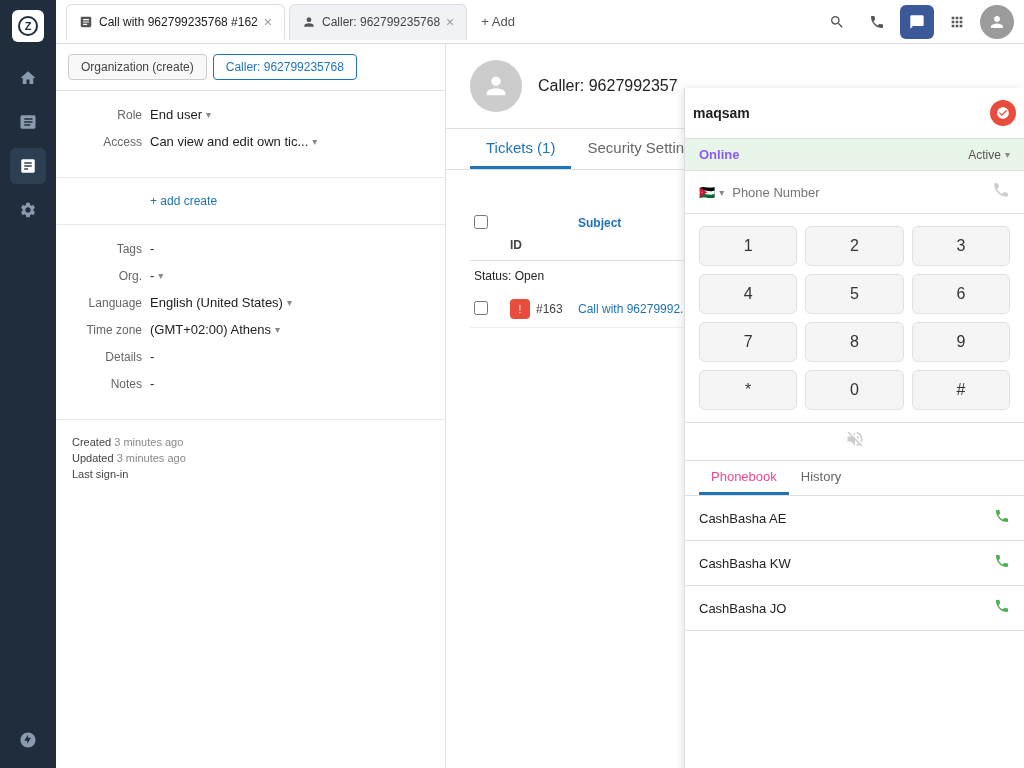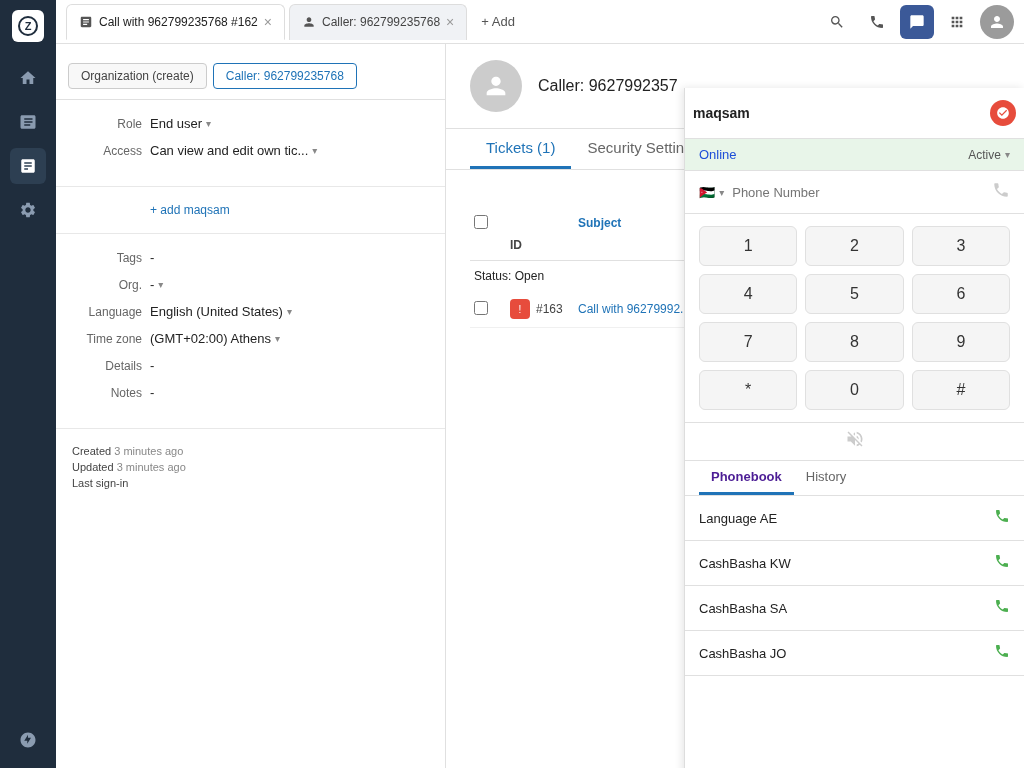--- a/index.html
+++ b/index.html
@@ -139,21 +139,20 @@
       border-bottom: 1px solid #e0e0e0;
     }
     .breadcrumb-tab {
       padding: 5px 12px;
       border-radius: 4px;
       border: 1px solid #ccc;
       background: #f8f8f8;
       font-size: 12px;
       cursor: pointer;
       color: #444;
-      margin-top: 9px;
     }
     .breadcrumb-tab.active {
       background: #fff;
       border-color: #1f73b7;
       color: #1f73b7;
     }
 
     
     .form-section {
       padding: 16px;
@@ -348,23 +347,23 @@
     
     .pb-status {
       display: flex;
       align-items: center;
       justify-content: space-between;
       padding: 8px 14px;
       background: #e8f5e9;
       border-bottom: 1px solid #e0e0e0;
     }
     .status-online {
-      color: #1d4ed8;
+      color: #8b5cf6;
       font-size: 13px;
-      font-weight: 400;
+      font-weight: 700;
     }
     .status-active {
       display: flex; align-items: center; gap: 4px;
       font-size: 12px;
       color: #555;
     }
 
     
     .pb-phone-input {
       display: flex;
@@ -437,23 +436,23 @@
       gap: 0;
     }
     .pb-tab {
       padding: 8px 12px;
       font-size: 13px;
       color: #666;
       cursor: pointer;
       border-bottom: 3px solid transparent;
     }
     .pb-tab.active {
-      color: #4c1d95;
+      color: #ec4899;
       border-bottom-color: #1f73b7;
-      font-weight: 700;
+      font-weight: 400;
     }
 
     
     .pb-list {
       flex: 1;
       overflow-y: auto;
     }
     .pb-list-item {
       display: flex;
       align-items: center;
@@ -594,21 +593,21 @@
         <div class="form-field">
           <div class="form-label">Access</div>
           <div class="form-value form-select">
             <span>Can view and edit own tic...</span>
             <span class="chevron">▾</span>
           </div>
         </div>
       </div>
 
       <div class="contact-section">
-        <div class="add-contact">+ add maqsam</div>
+        <div class="add-contact">+ add create</div>
       </div>
 
       <div class="meta-section">
         <div class="form-field">
           <div class="form-label">Tags</div>
           <div class="form-value">-</div>
         </div>
         <div class="form-field">
           <div class="form-label">Org.</div>
           <div class="form-value form-select">
@@ -767,44 +766,36 @@
         <div class="pb-tab active">
           <span>Phonebook</span>
         </div>
         <div class="pb-tab">
           <span>History</span>
         </div>
       </div>
 
       <div class="pb-list">
         <div class="pb-list-item">
-          <span class="pb-list-item-name">Language AE</span>
+          <span class="pb-list-item-name">CashBasha AE</span>
           <span class="pb-call-icon">
             <svg width="16" height="16" viewBox="0 0 24 24" fill="#4caf50">
                 <path d="M6.62 10.79c1.44 2.83 3.76 5.14 6.59 6.59l2.2-2.2c.27-.27.67-.36 1.02-.24 1.12.37 2.33.57 3.57.57.55 0 1 .45 1 1V20c0 .55-.45 1-1 1-9.39 0-17-7.61-17-17 0-.55.45-1 1-1h3.5c.55 0 1 .45 1 1 0 1.25.2 2.45.57 3.57.11.35.03.74-.25 1.02l-2.2 2.2z"></path>
               </svg>
           </span>
         </div>
         <div class="pb-list-item">
           <span class="pb-list-item-name">CashBasha KW</span>
           <span class="pb-call-icon">
             <svg width="16" height="16" viewBox="0 0 24 24" fill="#4caf50">
                 <path d="M6.62 10.79c1.44 2.83 3.76 5.14 6.59 6.59l2.2-2.2c.27-.27.67-.36 1.02-.24 1.12.37 2.33.57 3.57.57.55 0 1 .45 1 1V20c0 .55-.45 1-1 1-9.39 0-17-7.61-17-17 0-.55.45-1 1-1h3.5c.55 0 1 .45 1 1 0 1.25.2 2.45.57 3.57.11.35.03.74-.25 1.02l-2.2 2.2z"></path>
               </svg>
           </span>
         </div>
         <div class="pb-list-item">
-          <span class="pb-list-item-name">CashBasha SA</span>
-          <span class="pb-call-icon">
-            <svg width="16" height="16" viewBox="0 0 24 24" fill="#4caf50">
-                <path d="M6.62 10.79c1.44 2.83 3.76 5.14 6.59 6.59l2.2-2.2c.27-.27.67-.36 1.02-.24 1.12.37 2.33.57 3.57.57.55 0 1 .45 1 1V20c0 .55-.45 1-1 1-9.39 0-17-7.61-17-17 0-.55.45-1 1-1h3.5c.55 0 1 .45 1 1 0 1.25.2 2.45.57 3.57.11.35.03.74-.25 1.02l-2.2 2.2z"></path>
-              </svg>
-          </span>
-        </div>
-        <div class="pb-list-item">
           <span class="pb-list-item-name">CashBasha JO</span>
           <span class="pb-call-icon">
             <svg width="16" height="16" viewBox="0 0 24 24" fill="#4caf50">
                 <path d="M6.62 10.79c1.44 2.83 3.76 5.14 6.59 6.59l2.2-2.2c.27-.27.67-.36 1.02-.24 1.12.37 2.33.57 3.57.57.55 0 1 .45 1 1V20c0 .55-.45 1-1 1-9.39 0-17-7.61-17-17 0-.55.45-1 1-1h3.5c.55 0 1 .45 1 1 0 1.25.2 2.45.57 3.57.11.35.03.74-.25 1.02l-2.2 2.2z"></path>
               </svg>
           </span>
         </div>
       </div>
     </div>
   </div>

